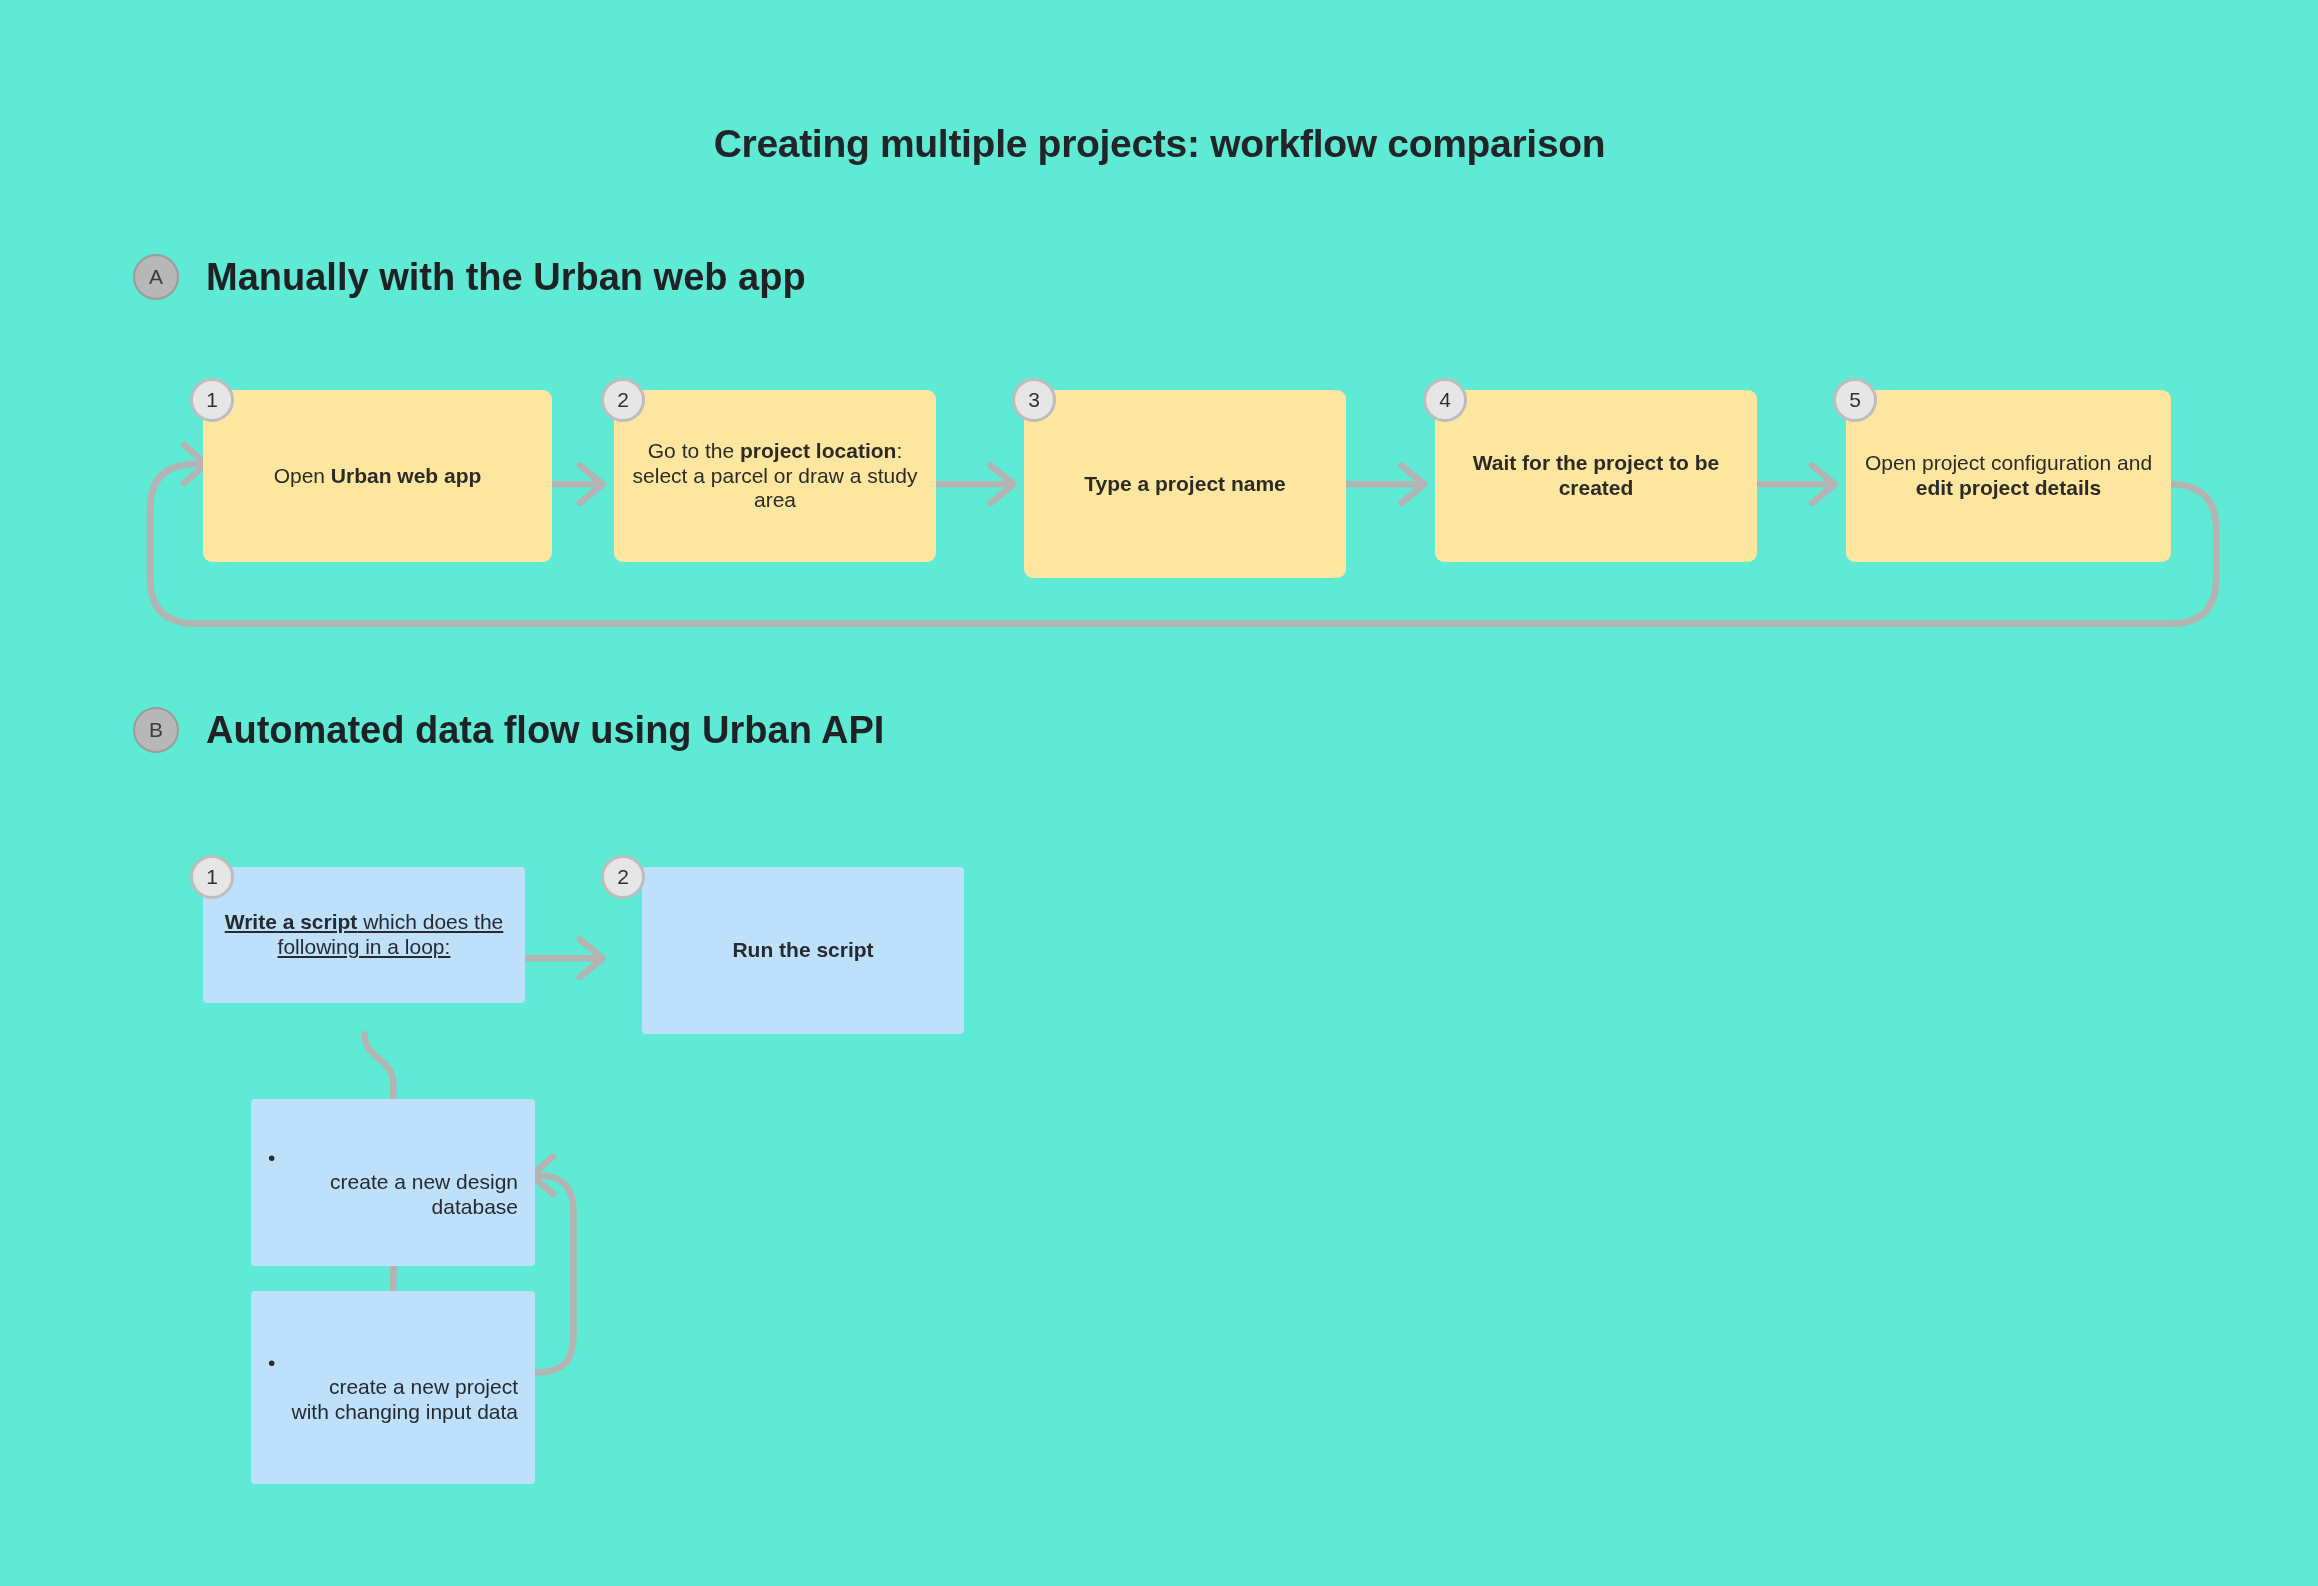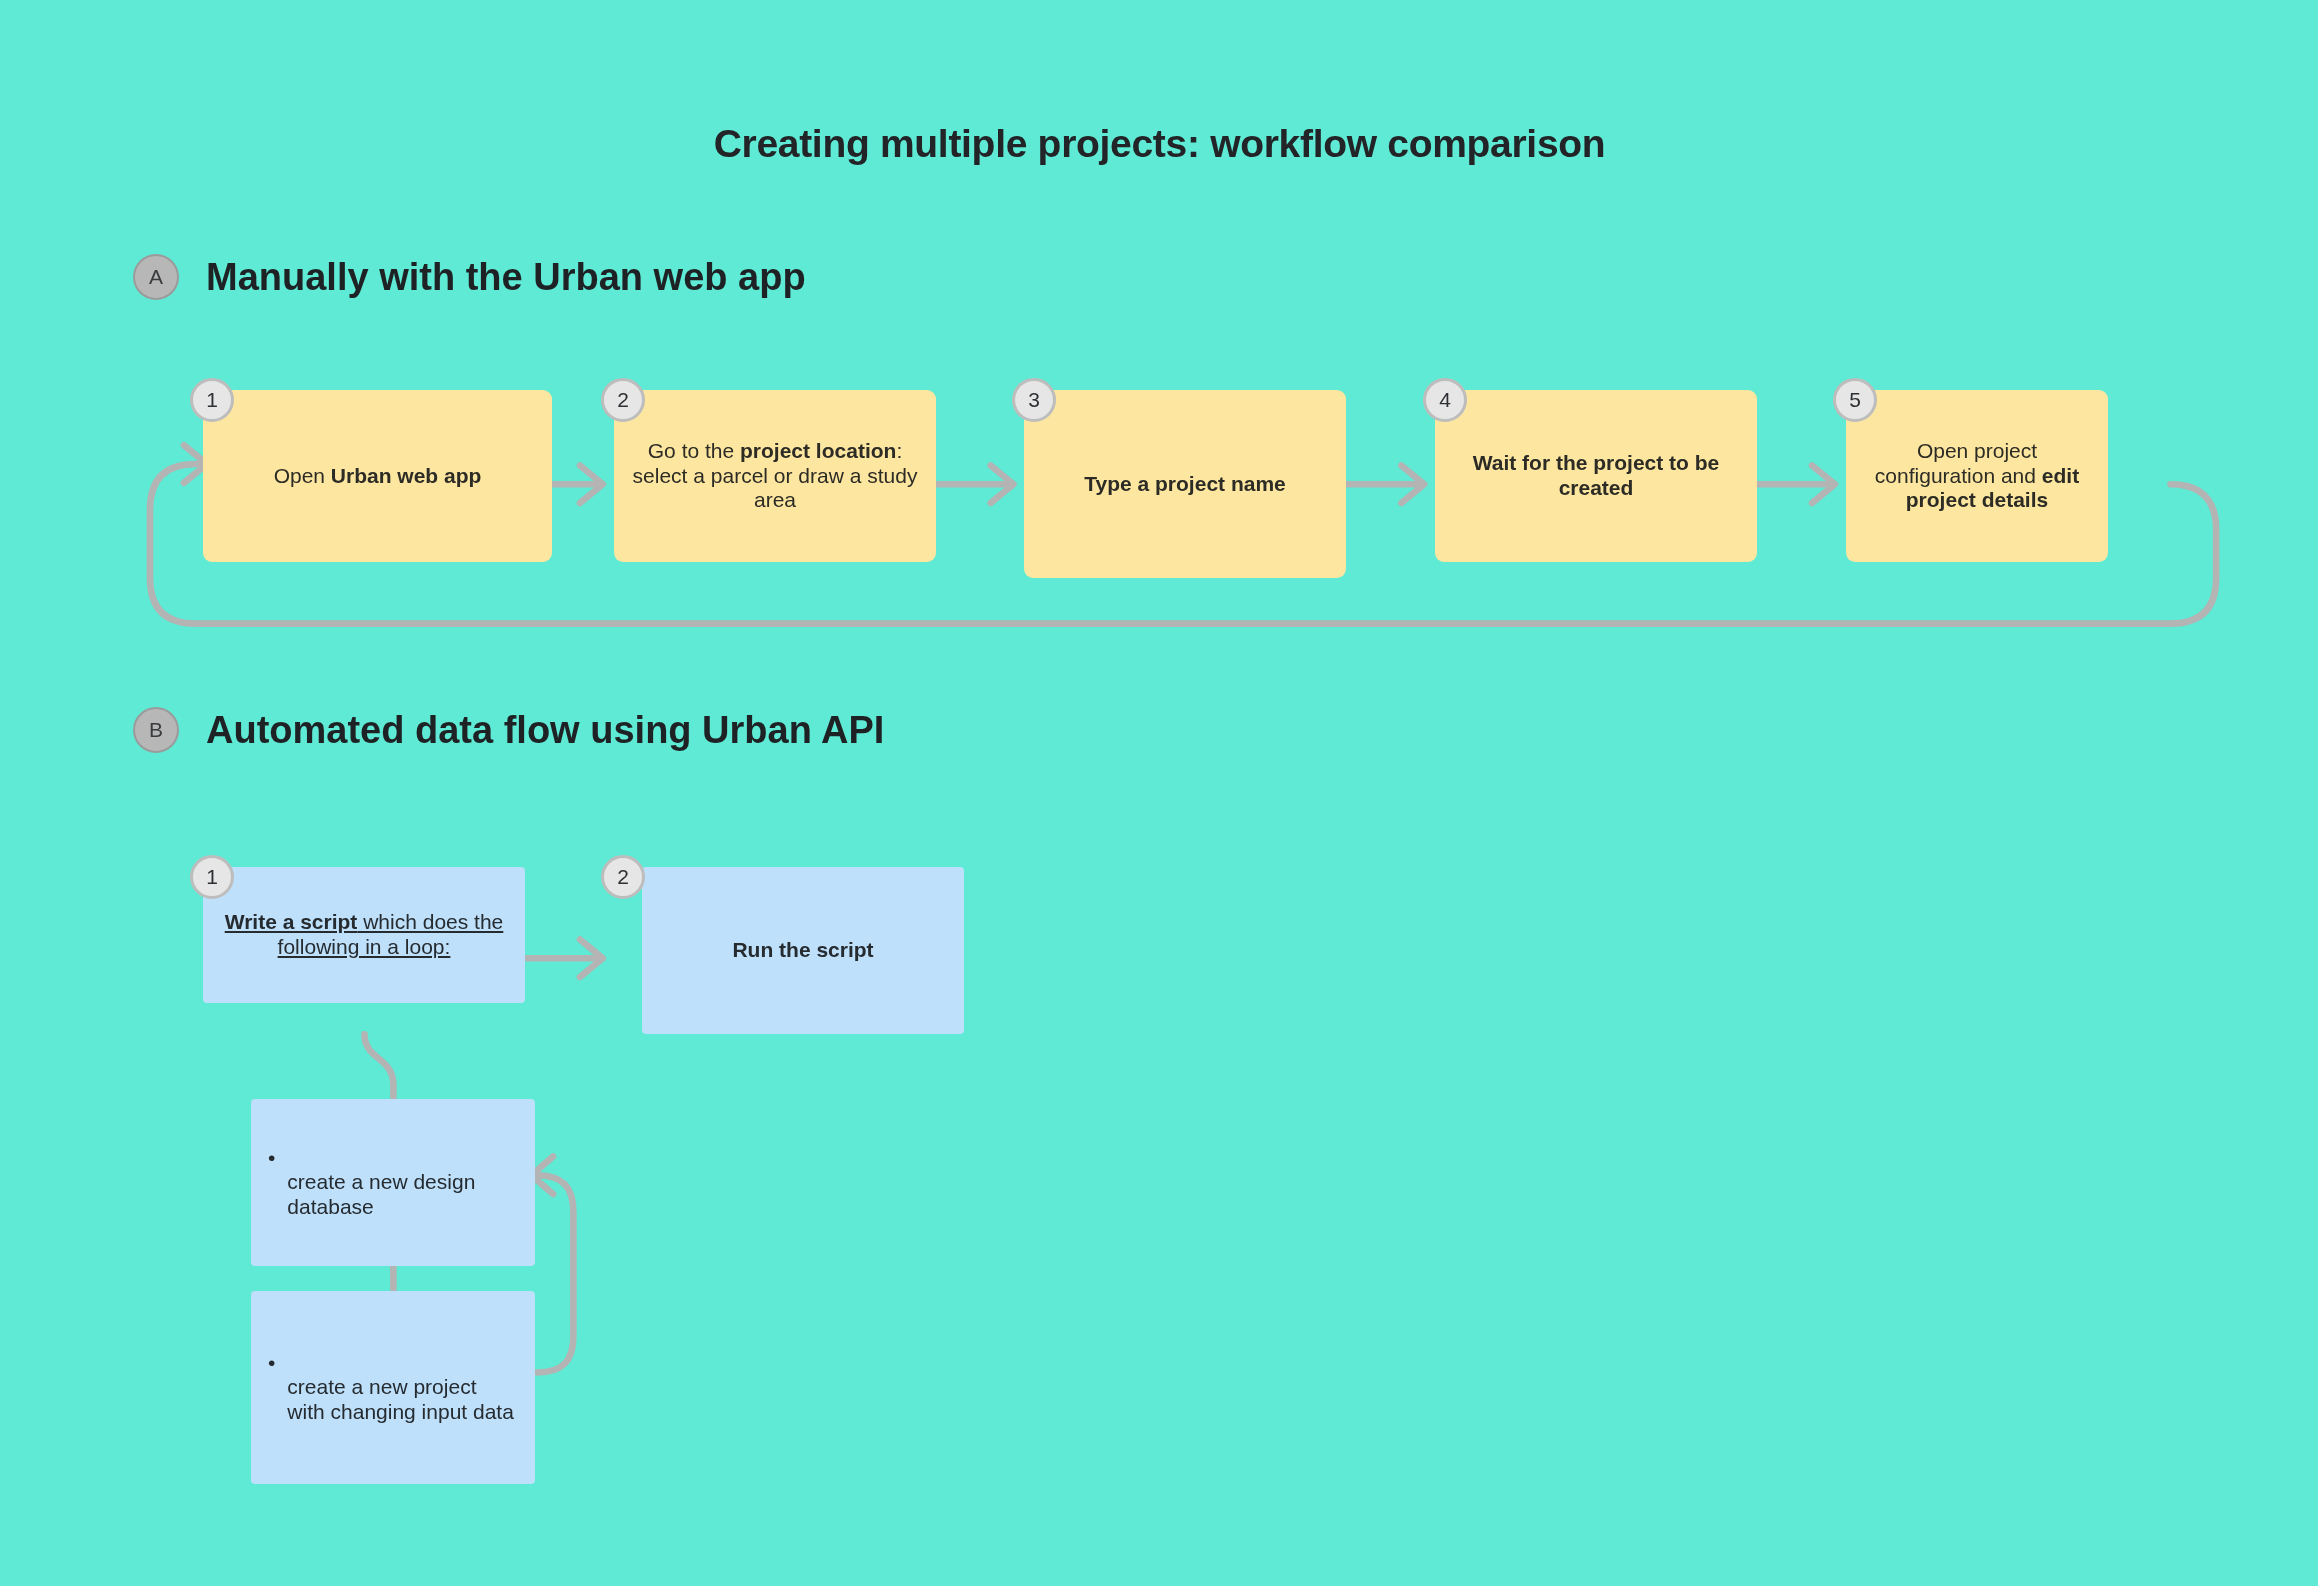--- a/index.html
+++ b/index.html
@@ -70,21 +70,21 @@
     display:flex;align-items:center;justify-content:center;
     font-size:21px;color:#2e3033;font-weight:400;
     z-index:5;
   }
   .bullet-row{ display:flex; align-items:flex-start; justify-content:center; }
   .bullet-dot{
     flex:0 0 auto;
     font-size:21px; line-height:1.18;
     margin-right:12px;
   }
-  .bullet-txt{ text-align:left;margin-top:24px; }
+  .bullet-txt{ text-align:right;margin-top:24px; }
 
   
   #wires{ position:absolute; left:0; top:0; width:2319px; height:1586px; pointer-events:none; }
 </style>
 </head>
 <body>
 
 <div id="canvas">
 
   <div id="title">Creating multiple projects: workflow comparison</div>
@@ -167,21 +167,21 @@
   <div class="node yellow" style="left:1024px; top:390px; width:322px; height:188px;">
     <div class="txt"><b>Type a project name</b></div>
   </div>
   <div class="num-badge" style="left:1012px; top:378px;">3</div>
 
   <div class="node yellow" style="left:1435px; top:390px; width:322px; height:172px;">
     <div class="txt"><b>Wait for the project to be created</b></div>
   </div>
   <div class="num-badge" style="left:1423px; top:378px;">4</div>
 
-  <div class="node yellow" style="left:1846px; top:390px; width:262px; height:172px;text-align:center;">
+  <div class="node yellow" style="left:1846px; top:390px; width:325px; height:172px;text-align:center;">
     <div class="txt"><span>Open project configuration and </span><b>edit project details</b></div>
   </div>
   <div class="num-badge" style="left:1833px; top:378px;">5</div>
 
   <div class="section-head" style="left:133px; top:707px;">
     <div class="sec-badge">B</div>
     <div class="sec-title">Automated data flow using Urban API</div>
   </div>
 
   <div class="node blue" style="left:203px; top:867px; width:322px; height:136px;text-decoration:underline;">

